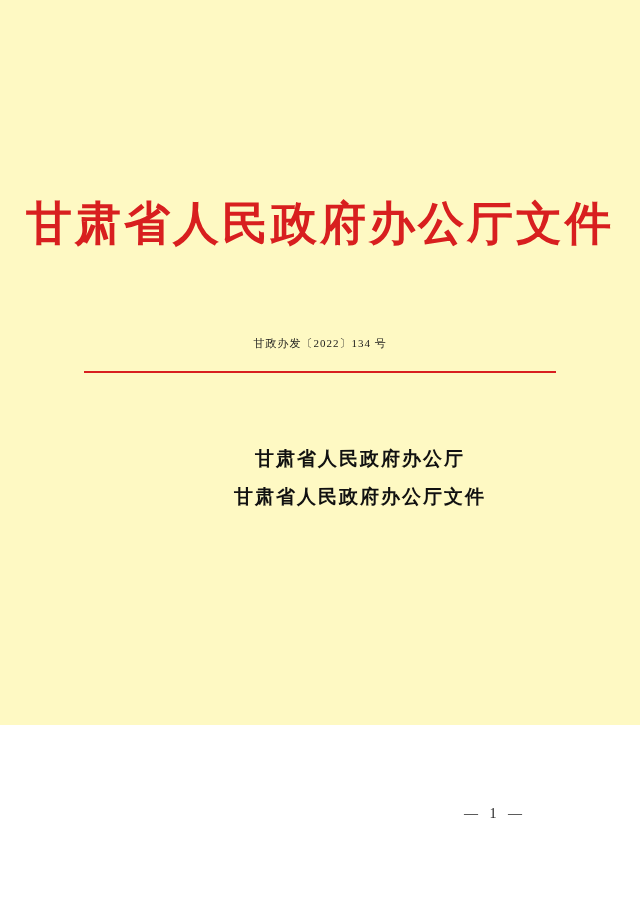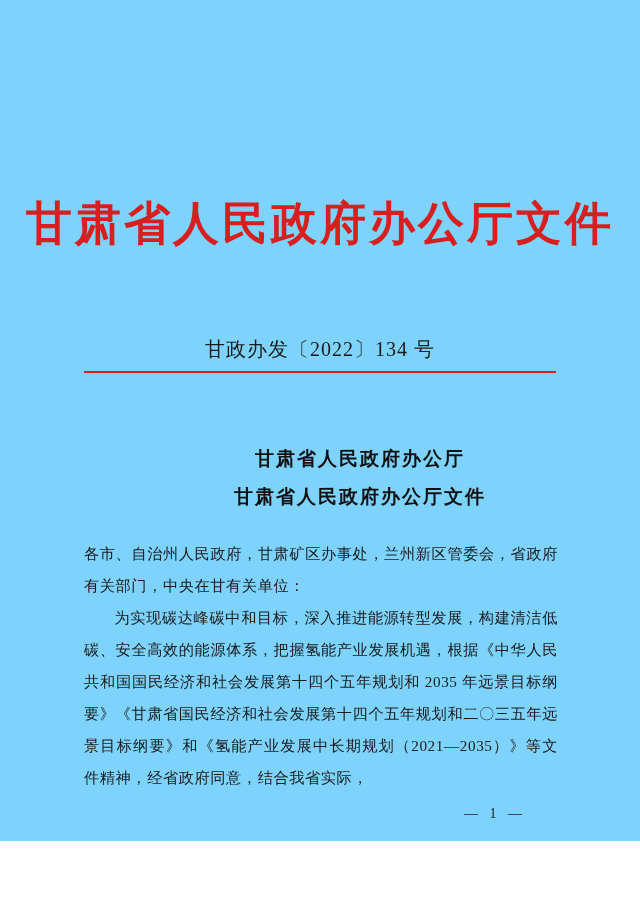--- a/index.html
+++ b/index.html
@@ -11,22 +11,22 @@
     width: 640px;
     height: 905px;
     font-family: "Liberation Serif", "DejaVu Serif", serif;
     color: #1a1a1a;
     position: relative;
     overflow: hidden;
   }
   .page {
     position: relative;
     width: 640px;
-    height: 841px;
-    background: #7dd3fc;
+    height: 725px;
+    background: #fef9c3;
     box-sizing: border-box;
   }
   .doc-title {
     position: absolute;
     top: 196px;
     left: 0;
     width: 640px;
     text-align: center;
     color: #d81f1f;
     font-family: "Liberation Serif", "DejaVu Serif", serif;
@@ -35,21 +35,21 @@
     letter-spacing: 3px;
     line-height: 1.2;
     white-space: nowrap;
   }
   .doc-number {
     position: absolute;
     top: 336px;
     left: 0;
     width: 640px;
     text-align: center;
-    font-size: 20px;
+    font-size: 11px;
     letter-spacing: 1px;
     color: #1a1a1a;
   }
   .red-rule {
     position: absolute;
     top: 371px;
     left: 84px;
     width: 472px;
     height: 2px;
     background: #d81f1f;
@@ -109,20 +109,16 @@
 
   <div class="doc-number">甘政办发〔2022〕134 号</div>
 
   <div class="red-rule"></div>
 
   <div class="head-block">
     <div class="head-line">甘肃省人民政府办公厅</div>
     <div class="head-line">甘肃省人民政府办公厅文件</div>
   </div>
 
-  <div class="body-block">
-    <p class="para">各市、自治州人民政府，甘肃矿区办事处，兰州新区管委会，省政府有关部门，中央在甘有关单位：</p>
-    <p class="para indent">为实现碳达峰碳中和目标，深入推进能源转型发展，构建清洁低碳、安全高效的能源体系，把握氢能产业发展机遇，根据《中华人民共和国国民经济和社会发展第十四个五年规划和 2035 年远景目标纲要》《甘肃省国民经济和社会发展第十四个五年规划和二〇三五年远景目标纲要》和《氢能产业发展中长期规划（2021—2035）》等文件精神，经省政府同意，结合我省实际，</p>
-  </div>
 
   <div class="page-number">— 1 —</div>
 
 </div>
 
 </body></html>

